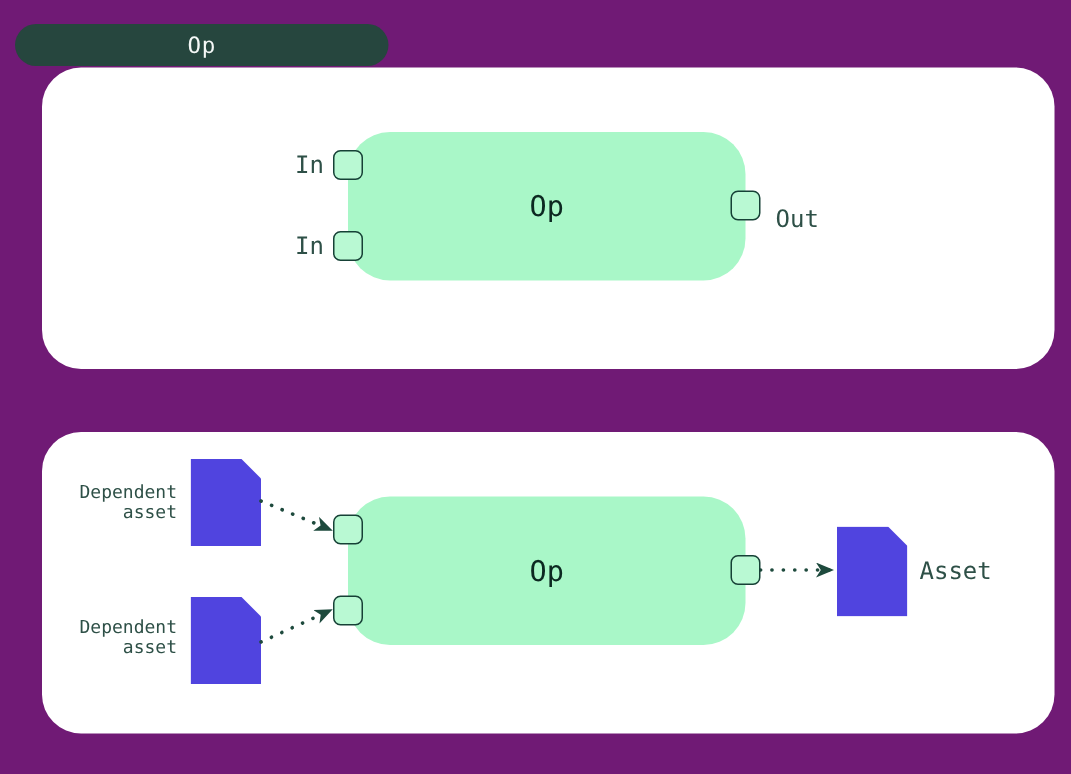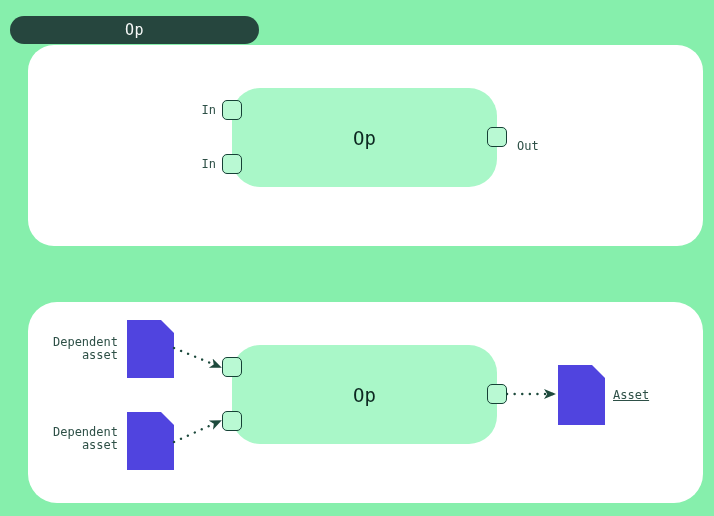--- a/index.html
+++ b/index.html
@@ -1,17 +1,17 @@
 <!DOCTYPE html>
 <html><head>
 <meta charset="utf-8">
 <style>
   html,body{margin:0;padding:0;}
   .frame{
-    position:relative;width:714px;height:516px;background:#86efac;
+    position:relative;width:714px;height:516px;background:#701a75;
     font-family:"DejaVu Sans Mono","Liberation Mono",monospace;overflow:hidden;
   }
   .tab{
     position:absolute;width:249px;height:28px;border-radius:14px;
     background:#26463e;color:#f5f8f7;display:flex;align-items:center;justify-content:center;
     font-size:15px;letter-spacing:0.5px;z-index:2;
   }
   .panel{
     position:absolute;left:28px;width:675px;height:201px;background:#ffffff;
     border-radius:26px;z-index:1;
@@ -19,21 +19,21 @@
   .node{
     position:absolute;left:204px;top:43px;width:265px;height:99px;border-radius:28px;
     background:#a9f7c8;display:flex;align-items:center;justify-content:center;
   }
   .node-label{font-size:19px;color:#0c2821;}
   .port{
     position:absolute;width:20px;height:20px;box-sizing:border-box;
     background:#b9f9d3;border:1.5px solid #164136;border-radius:5px;z-index:3;
   }
   .lbl{
-    position:absolute;font-size:12px;line-height:14px;color:#2e5047;white-space:pre;
+    position:absolute;font-size:16px;line-height:14px;color:#2e5047;white-space:pre;
   }
   .lbl-block{
     position:absolute;font-size:12px;line-height:13px;color:#2e5047;text-align:right;
   }
   .asset{
     position:absolute;background:#5044df;
     -webkit-clip-path:polygon(0 0,calc(100% - 13px) 0,100% 13px,100% 100%,0 100%);
     clip-path:polygon(0 0,calc(100% - 13px) 0,100% 13px,100% 100%,0 100%);
   }
   .arrow{position:absolute;overflow:visible;z-index:2;}
@@ -65,21 +65,21 @@
     <div class="port" style="left:194px;top:55px;"></div>
 
     <span class="lbl" style="left:150px;top:112px;width:38px;text-align:right;">In</span>
     <div class="port" style="left:194px;top:109px;"></div>
 
     <div class="port" style="left:459px;top:82px;"></div>
     <span class="lbl" style="left:489px;top:94px;">Out</span>
   </div>
 
 
-  <div class="panel" style="top:302px;border-radius:29px;">
+  <div class="panel" style="top:288px;">
 
     <div class="lbl-block" style="left:10px;top:34px;width:80px;">Dependent asset</div>
     <div class="asset" style="left:99px;top:18px;width:47px;height:58px;"></div>
 
     <div class="lbl-block" style="left:10px;top:124px;width:80px;">Dependent asset</div>
     <div class="asset" style="left:99px;top:110px;width:47px;height:58px;"></div>
 
     <svg class="arrow" style="left:142px;top:38px;" width="58" height="34">
       <line x1="4" y1="8" x2="50" y2="27" marker-end="url(#ah)"></line>
     </svg>
@@ -93,16 +93,16 @@
 
     <div class="port" style="left:194px;top:55px;"></div>
     <div class="port" style="left:194px;top:109px;"></div>
     <div class="port" style="left:459px;top:82px;"></div>
 
     <svg class="arrow" style="left:476px;top:82px;" width="56" height="22">
       <line x1="3" y1="10" x2="50" y2="10" marker-end="url(#ah)"></line>
     </svg>
 
     <div class="asset" style="left:530px;top:63px;width:47px;height:60px;"></div>
-    <span class="lbl" style="left:585px;top:86px;text-decoration:underline;">Asset</span>
+    <span class="lbl" style="left:585px;top:86px;">Asset</span>
   </div>
 
 </div>
 
 </body></html>

